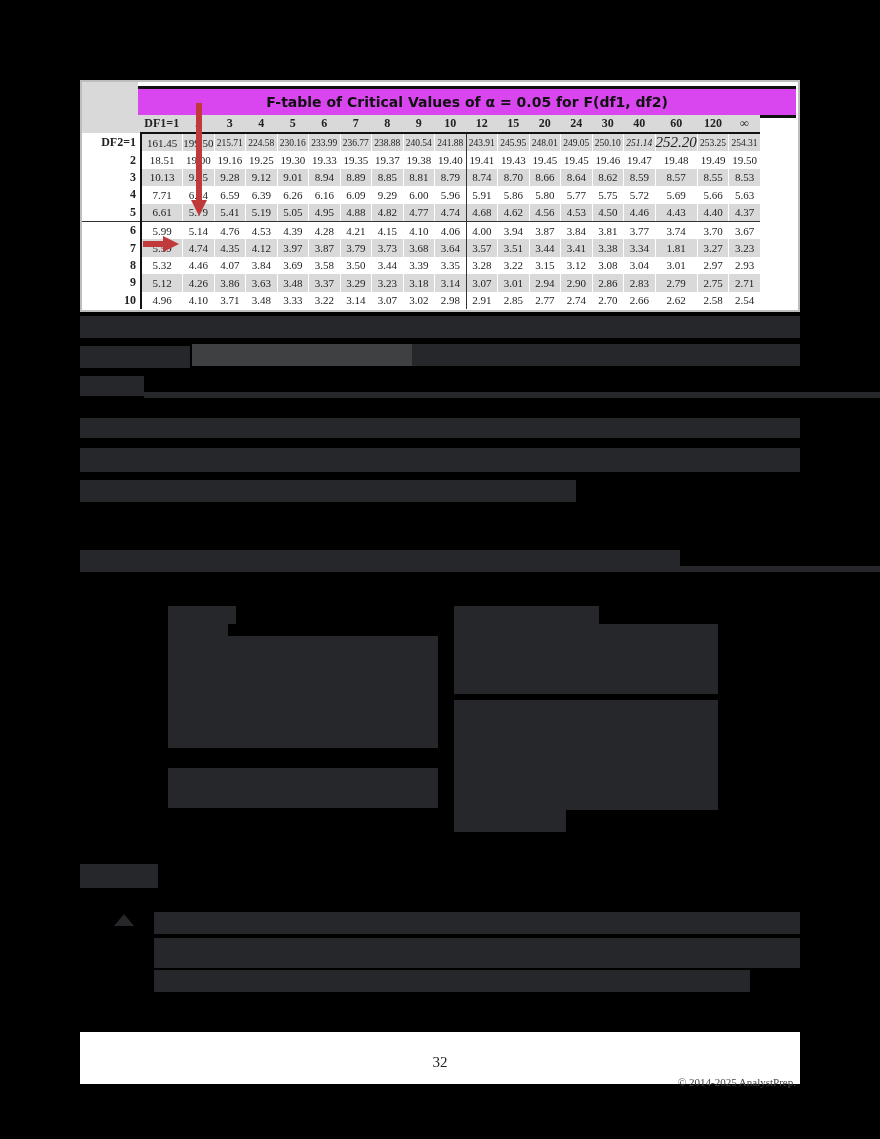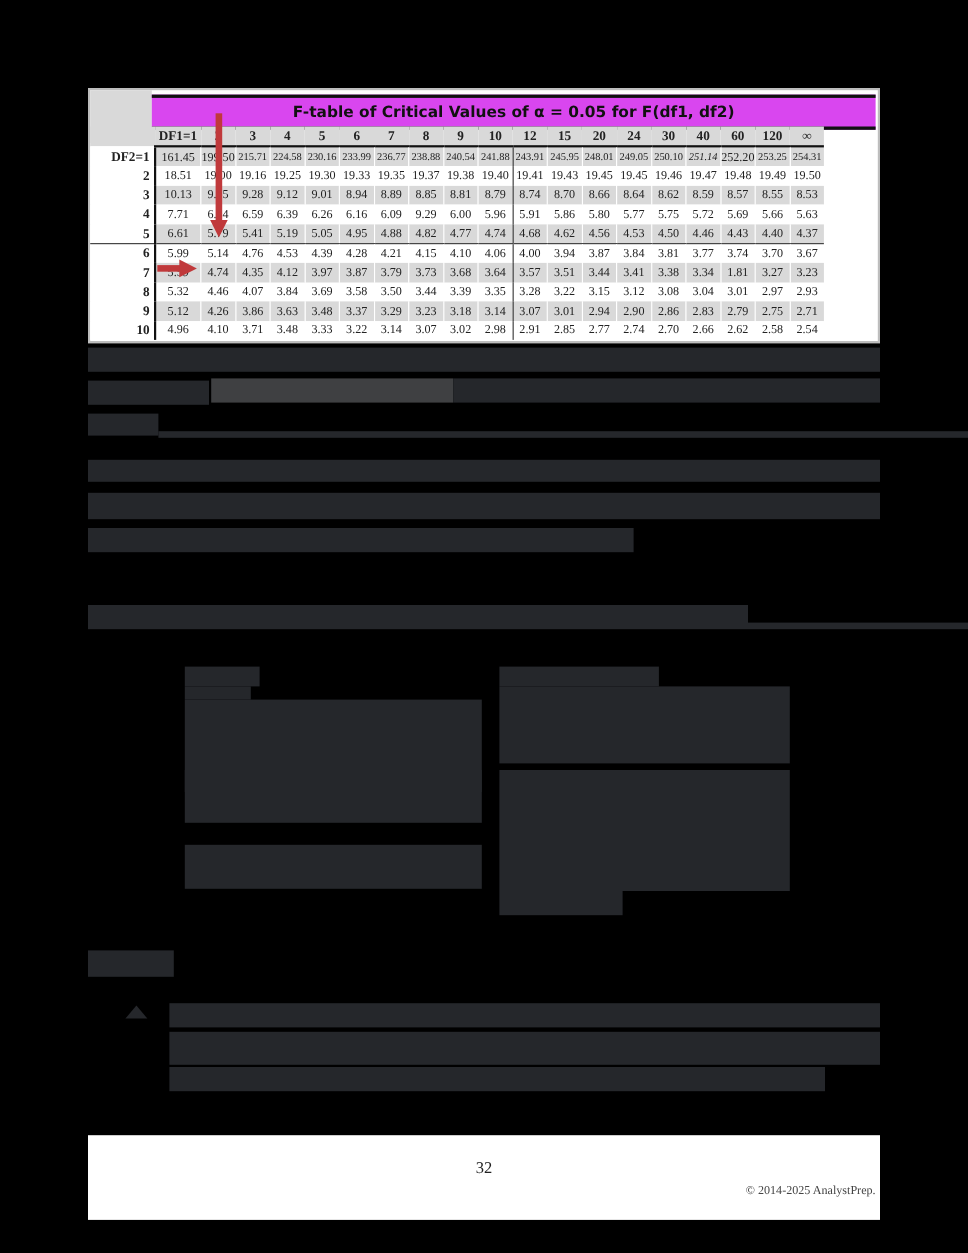--- a/index.html
+++ b/index.html
@@ -45,21 +45,21 @@
     border-left: 8px solid transparent; border-right: 8px solid transparent; border-top: 16px solid #c0393b; }
   .arrow-right { left: 143px; top: 241px; width: 22px; height: 6px; background: #c0393b; }
   .arrow-right-head { left: 163px; top: 236px; width: 0; height: 0;
     border-top: 8px solid transparent; border-bottom: 8px solid transparent; border-left: 16px solid #c0393b; }
   
   .redact { background: #25272b; }
   .redact.light { background: #3f4042; }
   .rule { background: #25272b; }
   
   #footer {
-    left: 80px; top: 1032px; width: 720px; height: 77px; background: #fff;
+    left: 80px; top: 1032px; width: 720px; height: 52px; background: #fff;
   }
   #page-num {
     position: absolute; left: 0; right: 0; top: 22px; text-align: center;
     font-family: "Liberation Serif", serif; font-size: 15px; color: #222;
   }
   #copyright {
     position: absolute; right: 4px; top: 44px; font-family: "Liberation Serif", serif;
     font-size: 11px; color: #444;
   }
 </style>
@@ -106,21 +106,21 @@
           <td class="cell-w" style="font-size: 9.5px;">236.77</td>
           <td class="cell-w" style="font-size: 9.5px;">238.88</td>
           <td class="cell-w" style="font-size: 9.5px;">240.54</td>
           <td class="cell-w" style="font-size: 9.5px;">241.88</td>
           <td class="cell-w sep" style="font-size: 9.5px;">243.91</td>
           <td class="cell-w" style="font-size: 9.5px;">245.95</td>
           <td class="cell-w" style="font-size: 9.5px; text-align: center;">248.01</td>
           <td class="cell-w" style="font-size: 9.5px;">249.05</td>
           <td class="cell-w" style="font-size: 9.5px;">250.10</td>
           <td class="cell-w" style="font-size: 9.5px; font-style: italic;">251.14</td>
-          <td class="cell-w" style="font-size: 11px;">252.20</td>
+          <td class="cell-w" style="font-size: 15px; font-style: italic;">252.20</td>
           <td class="cell-w" style="font-size: 9.5px;">253.25</td>
           <td class="cell-w" style="font-size: 9.5px;">254.31</td>
         </tr>
         <tr>
           <th>2</th>
           <td class="cell-w1">18.51</td>
           <td class="cell-w">19.00</td>
           <td class="cell-w">19.16</td>
           <td class="cell-w">19.25</td>
           <td class="cell-w">19.30</td>

